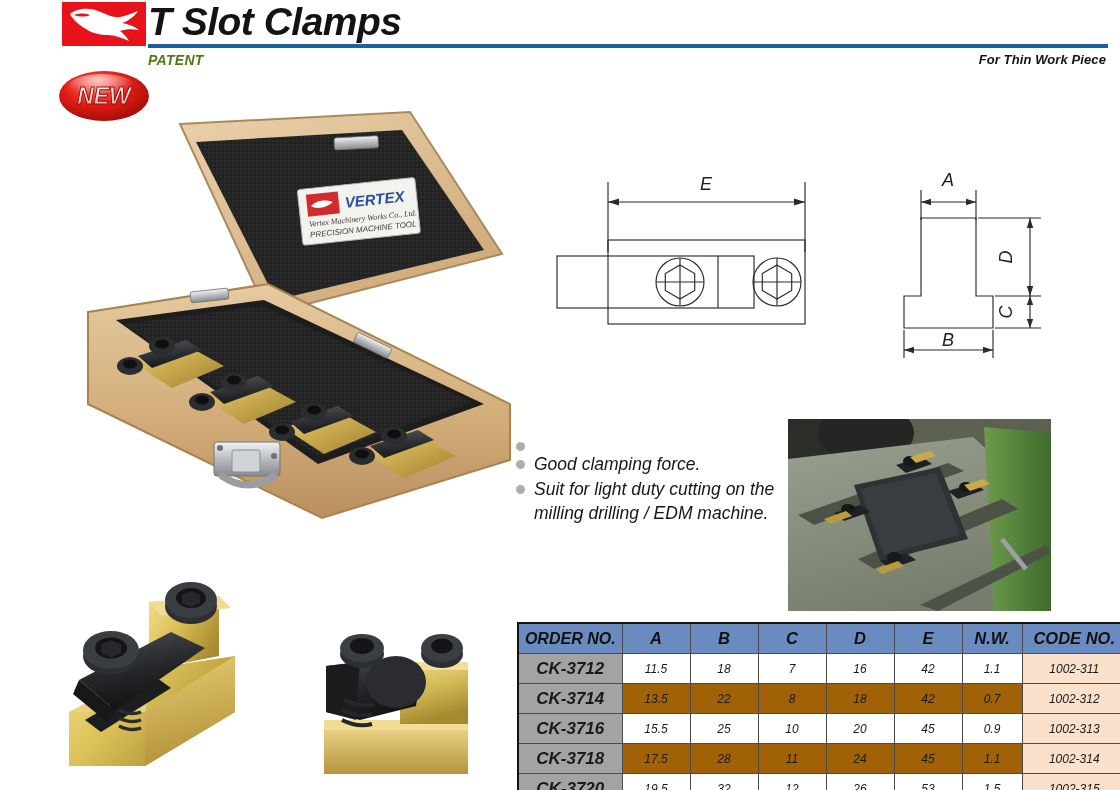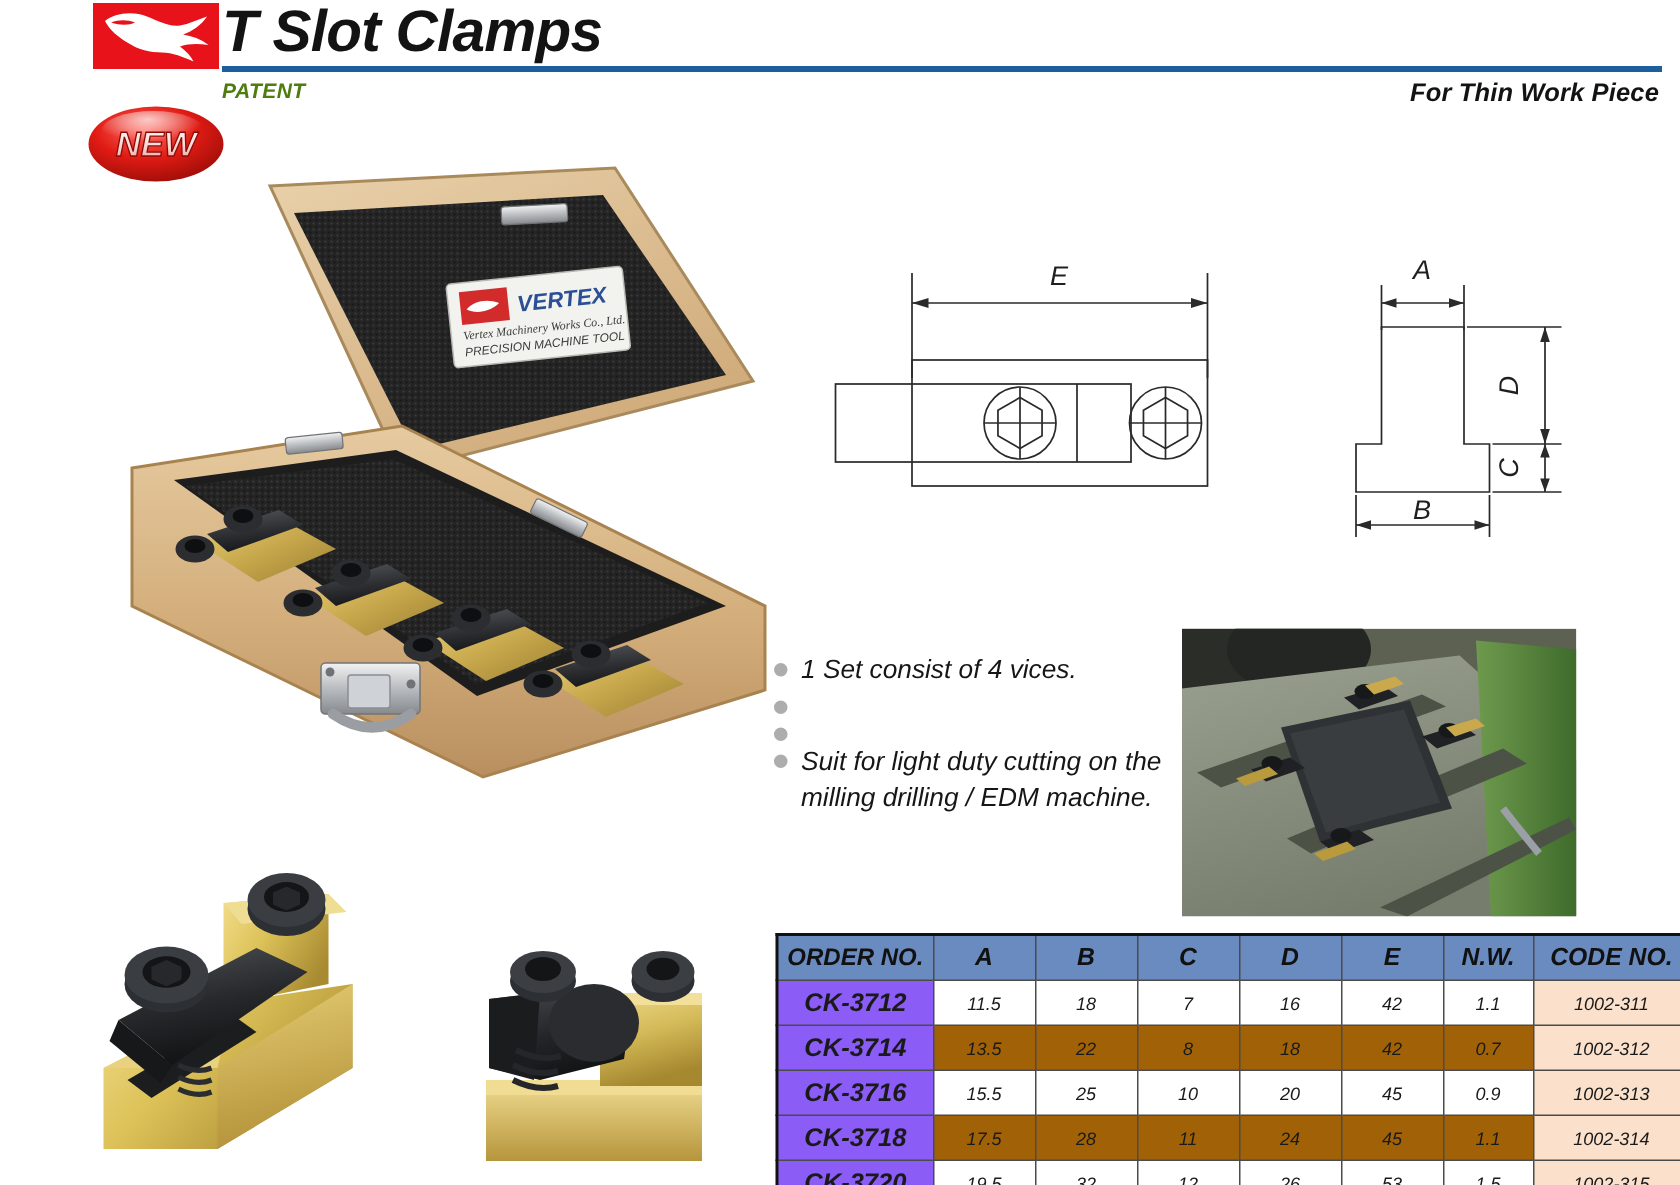--- a/index.html
+++ b/index.html
@@ -10,21 +10,21 @@
     color:#1a1a1a;
   }
   .page{position:absolute;inset:0;font-style:italic;}
 
   
   .logo-mark{position:absolute;left:62px;top:2px;width:84px;height:44px;background:#e8131a;overflow:hidden;}
   .logo-mark svg{display:block;}
   .title{position:absolute;left:148px;top:-2px;font-size:39px;font-weight:bold;letter-spacing:-0.5px;color:#131313;line-height:48px;white-space:nowrap;}
   .rule{position:absolute;left:148px;top:44px;width:960px;height:4px;background:#1d5f9e;}
   .patent{position:absolute;left:148px;top:52px;font-size:14px;font-weight:bold;color:#4d7c0f;letter-spacing:0.3px;}
-  .subtitle-right{position:absolute;right:14px;top:52px;font-size:17px;font-weight:bold;color:#131313;letter-spacing:0.1px;white-space:nowrap;}
+  .subtitle-right{position:absolute;right:14px;top:52px;font-size:13px;font-weight:bold;color:#131313;letter-spacing:0.1px;white-space:nowrap;}
 
   
   .new-badge{position:absolute;left:58px;top:70px;width:92px;height:52px;}
   .new-badge svg{display:block;}
 
   
   .case-photo{position:absolute;left:72px;top:104px;width:440px;height:420px;}
   .case-photo svg{display:block;}
 
   
@@ -50,21 +50,21 @@
   
   .spec-table{position:absolute;left:517px;top:622px;width:597px;border-collapse:collapse;
               border:2.5px solid #111;table-layout:fixed;}
   .spec-table th,.spec-table td{
     border:1px solid #4b4b4b;
     height:29px;padding:0 2px;text-align:center;vertical-align:middle;
     font-size:12px;color:#1a1a1a;
   }
   .spec-table thead th{background:#6a8bc0;color:#111;font-weight:bold;font-size:16.5px;}
   .spec-table thead th.first{font-size:16px;}
-  .spec-table td.order{background:#8b5cf6;font-weight:bold;font-size:17px;}
+  .spec-table td.order{background:#a3a3a3;font-weight:bold;font-size:17px;}
   .spec-table td.code{background:#fbe0cb;}
   .spec-table tr.tint td.num{background:#a16207;}
   .spec-table td.num{background:#ffffff;}
   .col-order{width:104px;}
   .col-dim{width:68px;}
   .col-nw{width:60px;}
   .col-code{width:105px;}
 </style>
 </head>
 <body>
@@ -279,27 +279,24 @@
       <text x="73" y="26" text-anchor="middle" font-family="Liberation Sans, sans-serif" font-size="18" fill="#1f1f1f">A</text>
       <text x="73" y="186" text-anchor="middle" font-family="Liberation Sans, sans-serif" font-size="18" fill="#1f1f1f">B</text>
       <text x="137" y="97" text-anchor="middle" font-family="Liberation Sans, sans-serif" font-size="18" fill="#1f1f1f" transform="rotate(-90 137 97)">D</text>
       <text x="137" y="152" text-anchor="middle" font-family="Liberation Sans, sans-serif" font-size="18" fill="#1f1f1f" transform="rotate(-90 137 152)">C</text>
     </svg>
   </div>
 
   <div class="features">
     <div class="feature">
       <span class="dot"></span>
-      <span class="txt">1 Set consist of 4 vices.</span>
     </div>
     <div class="feature">
       <span class="dot"></span>
-    </div>
-    <div class="feature">
-      <span class="dot"></span>
+      <span class="txt">Good clamping force.</span>
     </div>
     <div class="feature">
       <span class="dot"></span>
       <span class="txt">Suit for light duty cutting on the milling drilling / EDM machine.</span>
     </div>
   </div>
 
   <div class="app-photo">
     <svg width="263" height="192" viewBox="0 0 263 192">
       <defs>

